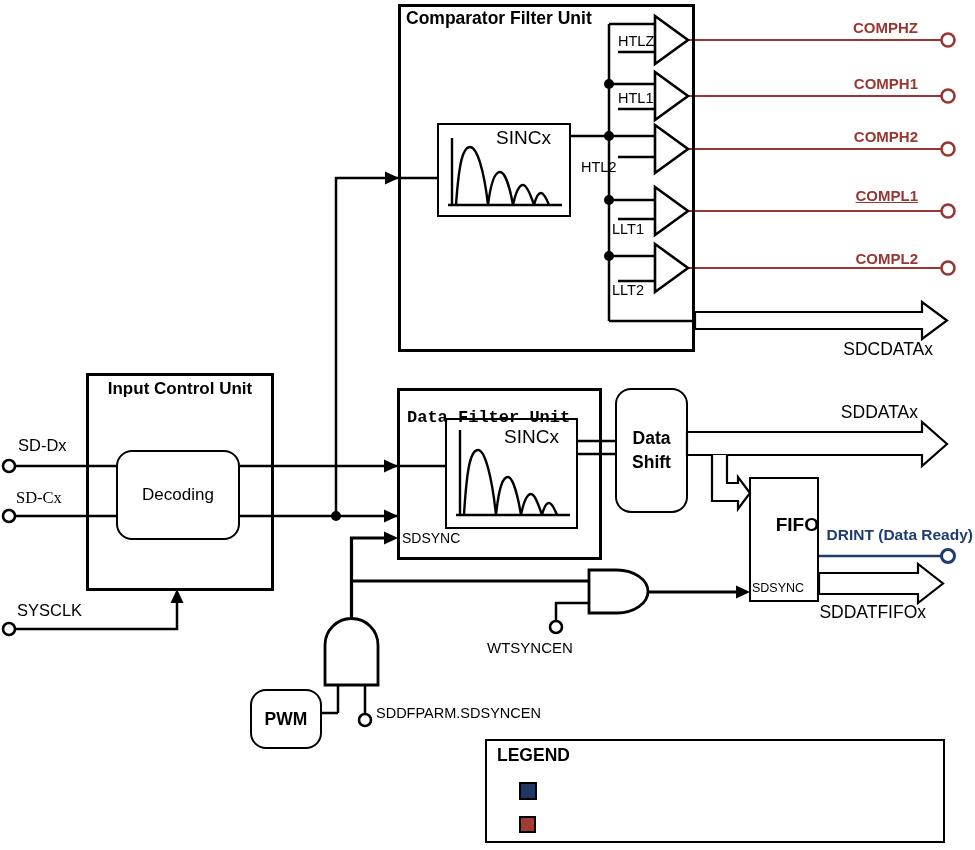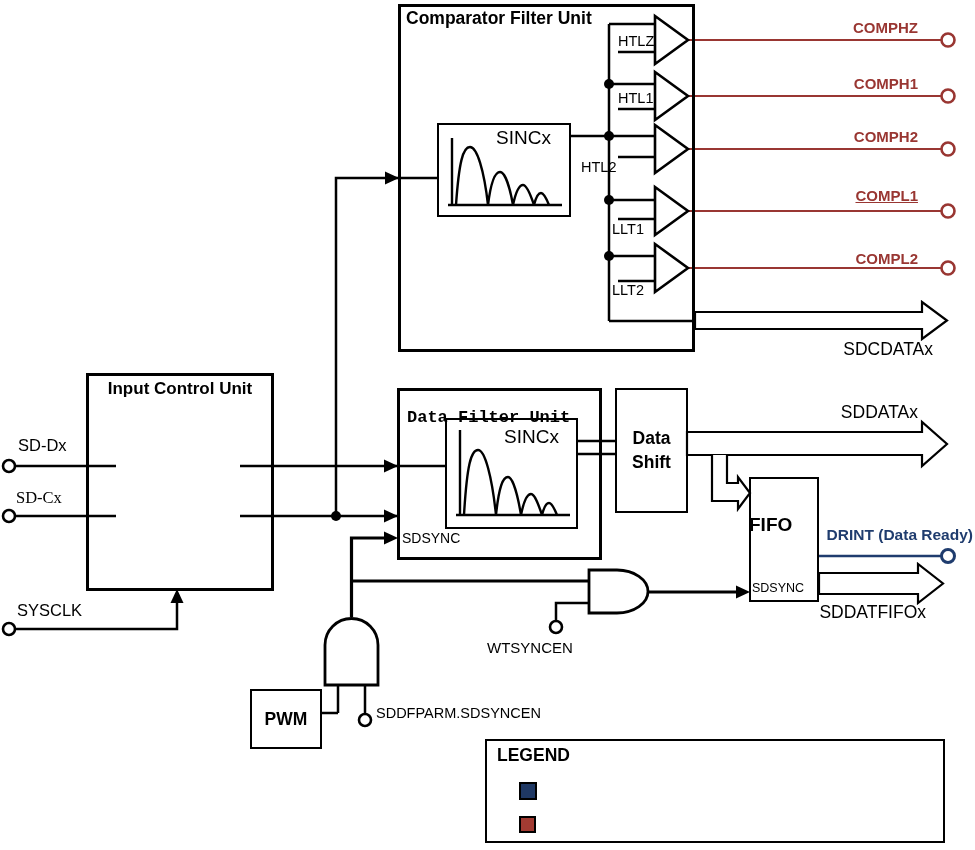--- a/index.html
+++ b/index.html
@@ -3,21 +3,21 @@
 <meta charset="utf-8">
 <style>
   html,body{margin:0;padding:0;background:#fff;}
   #canvas{position:relative;width:975px;height:850px;background:#fff;overflow:hidden;
           font-family:"Liberation Sans",sans-serif;color:#000;}
   #wires{position:absolute;left:0;top:0;z-index:1;}
   .box{position:absolute;box-sizing:border-box;border:3px solid #000;background:transparent;z-index:2;}
   .box.thin{border-width:2.5px;}
   .lbl{position:absolute;white-space:nowrap;z-index:3;line-height:1.15;}
   .bold{font-weight:700;}
-  .center-flex{display:flex;align-items:center;justify-content:center;text-align:center;}
+  .center-flex{display:flex;align-items:center;justify-content:center;text-align:center;border-radius:16px;}
   .red-lbl{color:#993632;font-weight:700;}
   .blue-lbl{color:#1F3C6E;font-weight:700;}
   .sq{position:absolute;box-sizing:border-box;border:2px solid #000;z-index:3;}
   .t17{font-size:17px;} .t175{font-size:17.5px;} .t19{font-size:19px;}
   .t165{font-size:16.5px;} .t15{font-size:15px;} .t145{font-size:14.5px;}
   .t14{font-size:14px;} .t125{font-size:12.5px;} .t155{font-size:15.5px;}
   .rt{text-align:right;}
 </style>
 </head>
 <body>
@@ -113,20 +113,23 @@
       <path d="M452,138 V205 M448,205 H562"></path>
       <path d="M456,205 C459,162 463,147 470,147 C477,147 484,170 488,205 M488,205 C491,181 495,172 500,172 C505,172 510,188 513,205 M513,205 C516,191 519,185 523,185 C527,185 531,196 534,205 M534,205 C536,197 538,193 541,193 C544,193 547,200 549,205"></path>
       <path d="M460,430 V515 M456,515 H570"></path>
       <path d="M464,515 C467,465 471,450 478,450 C485,450 492,477 496,515 M496,515 C499,486 503,477 508,477 C513,477 518,497 521,515 M521,515 C524,500 527,494 531,494 C535,494 539,506 542,515 M542,515 C544,507 546,503 549,503 C552,503 555,510 557,515"></path>
     </g>
   </svg>
 
   <div class="box" style="left:398px;top:4px;width:297px;height:348px;"></div>
   <div class="box thin" style="left:437px;top:123px;width:134px;height:94px;"></div>
   <div class="box" style="left:86px;top:373px;width:188px;height:218px;"></div>
+  <div class="box thin center-flex" style="left:116px;top:450px;width:124px;height:90px;">
+    <span class="t17">Decoding</span>
+  </div>
   <div class="box" style="left:397px;top:388px;width:205px;height:172px;"></div>
   <div class="box thin" style="left:445px;top:418px;width:133px;height:111px;"></div>
   <div class="box thin center-flex" style="left:615px;top:388px;width:73px;height:125px;border-width:2.8px;">
     <span class="t175 bold" style="width:58px;line-height:1.35;">Data Shift</span>
   </div>
   <div class="box thin" style="left:749px;top:477px;width:70px;height:125px;border-width:2.8px;"></div>
   <div class="box thin center-flex" style="left:250px;top:689px;width:72px;height:60px;border-width:2.8px;">
     <span class="t175 bold">PWM</span>
   </div>
   <div class="box thin" style="left:485px;top:739px;width:460px;height:104px;border-width:2.2px;background:#fff;"></div>
@@ -152,21 +155,21 @@
   <div class="lbl t165" style="left:18px;top:436px;">SD-Dx</div>
   <div class="lbl t165" style="left:16px;top:489px;font-family:Liberation Serif, serif;">SD-Cx</div>
   <div class="lbl t165" style="left:17px;top:601px;">SYSCLK</div>
 
   <div class="lbl t17 bold" style="left:407px;top:408px;font-family:Liberation Mono, monospace;">Data Filter Unit</div>
   <div class="lbl t19" style="left:504px;top:426px;">SINCx</div>
   <div class="lbl t14" style="left:402px;top:530px;">SDSYNC</div>
 
   <div class="lbl t175 rt" style="right:57px;top:402px;">SDDATAx</div>
 
-  <div class="lbl t19 bold" style="left:749px;top:514px;width:70px;text-align:left;">FIFO</div>
+  <div class="lbl t19 bold" style="left:749px;top:514px;width:70px;text-align:right;">FIFO</div>
   <div class="lbl t125" style="left:752px;top:581px;">SDSYNC</div>
   <div class="lbl t155 blue-lbl rt" style="right:2px;top:526px;">DRINT (Data Ready)</div>
   <div class="lbl t175 rt" style="right:49px;top:602px;">SDDATFIFOx</div>
 
   <div class="lbl t145" style="left:376px;top:705px;">SDDFPARM.SDSYNCEN</div>
   <div class="lbl t15" style="left:487px;top:639px;">WTSYNCEN</div>
 
   <div class="lbl t175 bold" style="left:497px;top:745px;">LEGEND</div>
   <div class="sq" style="left: 519px; top: 782px; width: 18px; height: 18px; background: rgb(31, 56, 100);"></div>
   <div class="sq" style="left: 519px; top: 816px; width: 17px; height: 17px; background: rgb(162, 59, 50);"></div>

